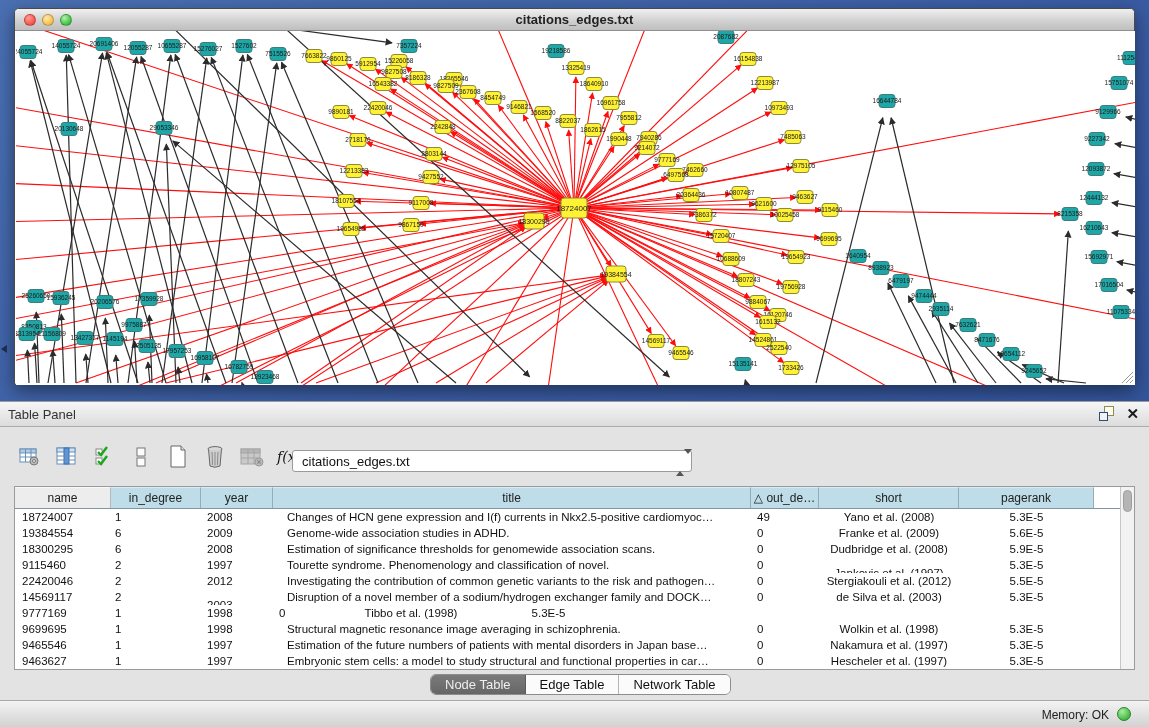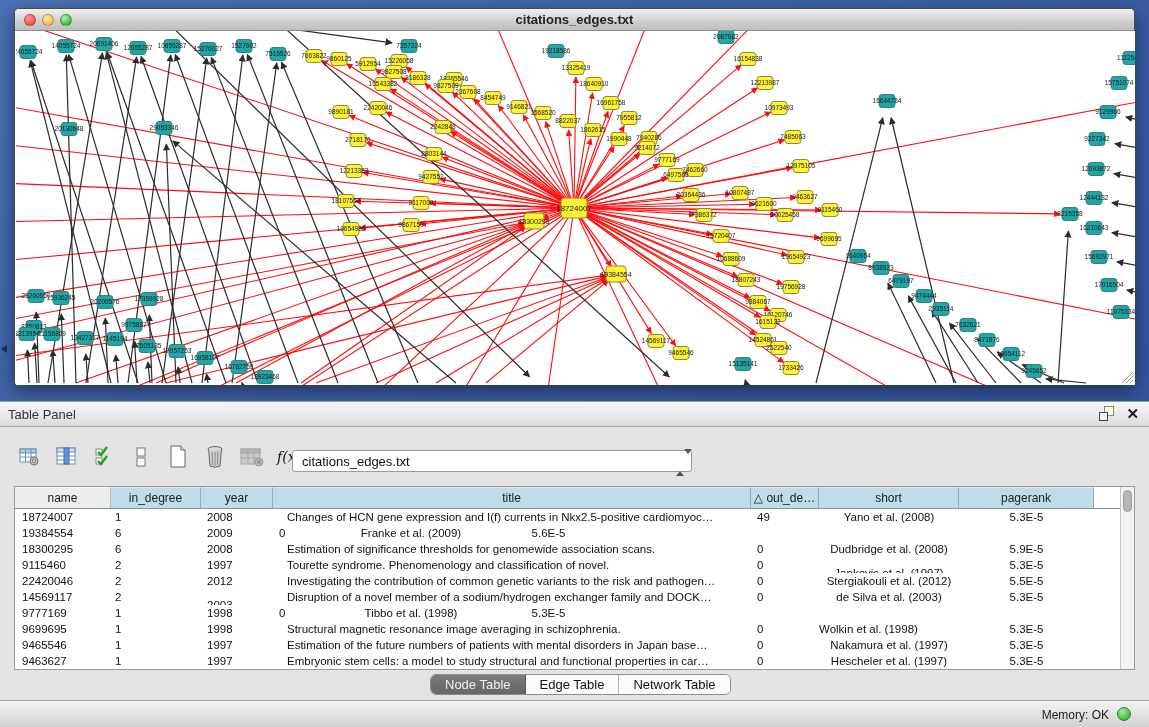--- a/index.html
+++ b/index.html
@@ -847,20 +847,21 @@
         <div class="td" style="width: 72px; text-align: left; padding-left: 6px;">2008</div>
         <div class="td" style="width: 478px; text-align: left; padding-left: 14px;">Changes of HCN gene expression and I(f) currents in Nkx2.5-positive cardiomyoc…</div>
         <div class="td" style="width: 68px; text-align: left; padding-left: 6px;">49</div>
         <div class="td" style="width: 140px; text-align: center; padding-left: 0px;">Yano et al. (2008)</div>
         <div class="td" style="width: 135px; text-align: center; padding-left: 0px;">5.3E-5</div>
       </div>
       <div class="tr">
         <div class="td" style="width: 96px; text-align: left; padding-left: 7px;">19384554</div>
         <div class="td" style="width: 90px; text-align: left; padding-left: 4px;">6</div>
         <div class="td" style="width: 72px; text-align: left; padding-left: 6px;">2009</div>
+        <div class="td" style="width: 478px; text-align: left; padding-left: 14px;">Genome-wide association studies in ADHD.</div>
         <div class="td" style="width: 68px; text-align: left; padding-left: 6px;">0</div>
         <div class="td" style="width: 140px; text-align: center; padding-left: 0px;">Franke et al. (2009)</div>
         <div class="td" style="width: 135px; text-align: center; padding-left: 0px;">5.6E-5</div>
       </div>
       <div class="tr">
         <div class="td" style="width: 96px; text-align: left; padding-left: 7px;">18300295</div>
         <div class="td" style="width: 90px; text-align: left; padding-left: 4px;">6</div>
         <div class="td" style="width: 72px; text-align: left; padding-left: 6px;">2008</div>
         <div class="td" style="width: 478px; text-align: left; padding-left: 14px;">Estimation of significance thresholds for genomewide association scans.</div>
         <div class="td" style="width: 68px; text-align: left; padding-left: 6px;">0</div>
@@ -901,21 +902,21 @@
         <div class="td" style="width: 68px; text-align: left; padding-left: 6px;">0</div>
         <div class="td" style="width: 140px; text-align: center; padding-left: 0px;">Tibbo et al. (1998)</div>
         <div class="td" style="width: 135px; text-align: center; padding-left: 0px;">5.3E-5</div>
       </div>
       <div class="tr">
         <div class="td" style="width: 96px; text-align: left; padding-left: 7px;">9699695</div>
         <div class="td" style="width: 90px; text-align: left; padding-left: 4px;">1</div>
         <div class="td" style="width: 72px; text-align: left; padding-left: 6px;">1998</div>
         <div class="td" style="width: 478px; text-align: left; padding-left: 14px;">Structural magnetic resonance image averaging in schizophrenia.</div>
         <div class="td" style="width: 68px; text-align: left; padding-left: 6px;">0</div>
-        <div class="td" style="width: 140px; padding-left: 0px;">Wolkin et al. (1998)</div>
+        <div class="td" style="width: 140px; text-align: center; padding-left: 0px;">Wolkin et al. (1998)</div>
         <div class="td" style="width: 135px; text-align: center; padding-left: 0px;">5.3E-5</div>
       </div>
       <div class="tr">
         <div class="td" style="width: 96px; text-align: left; padding-left: 7px;">9465546</div>
         <div class="td" style="width: 90px; text-align: left; padding-left: 4px;">1</div>
         <div class="td" style="width: 72px; text-align: left; padding-left: 6px;">1997</div>
         <div class="td" style="width: 478px; text-align: left; padding-left: 14px;">Estimation of the future numbers of patients with mental disorders in Japan base…</div>
         <div class="td" style="width: 68px; text-align: left; padding-left: 6px;">0</div>
         <div class="td" style="width: 140px; text-align: center; padding-left: 0px;">Nakamura et al. (1997)</div>
         <div class="td" style="width: 135px; text-align: center; padding-left: 0px;">5.3E-5</div>

